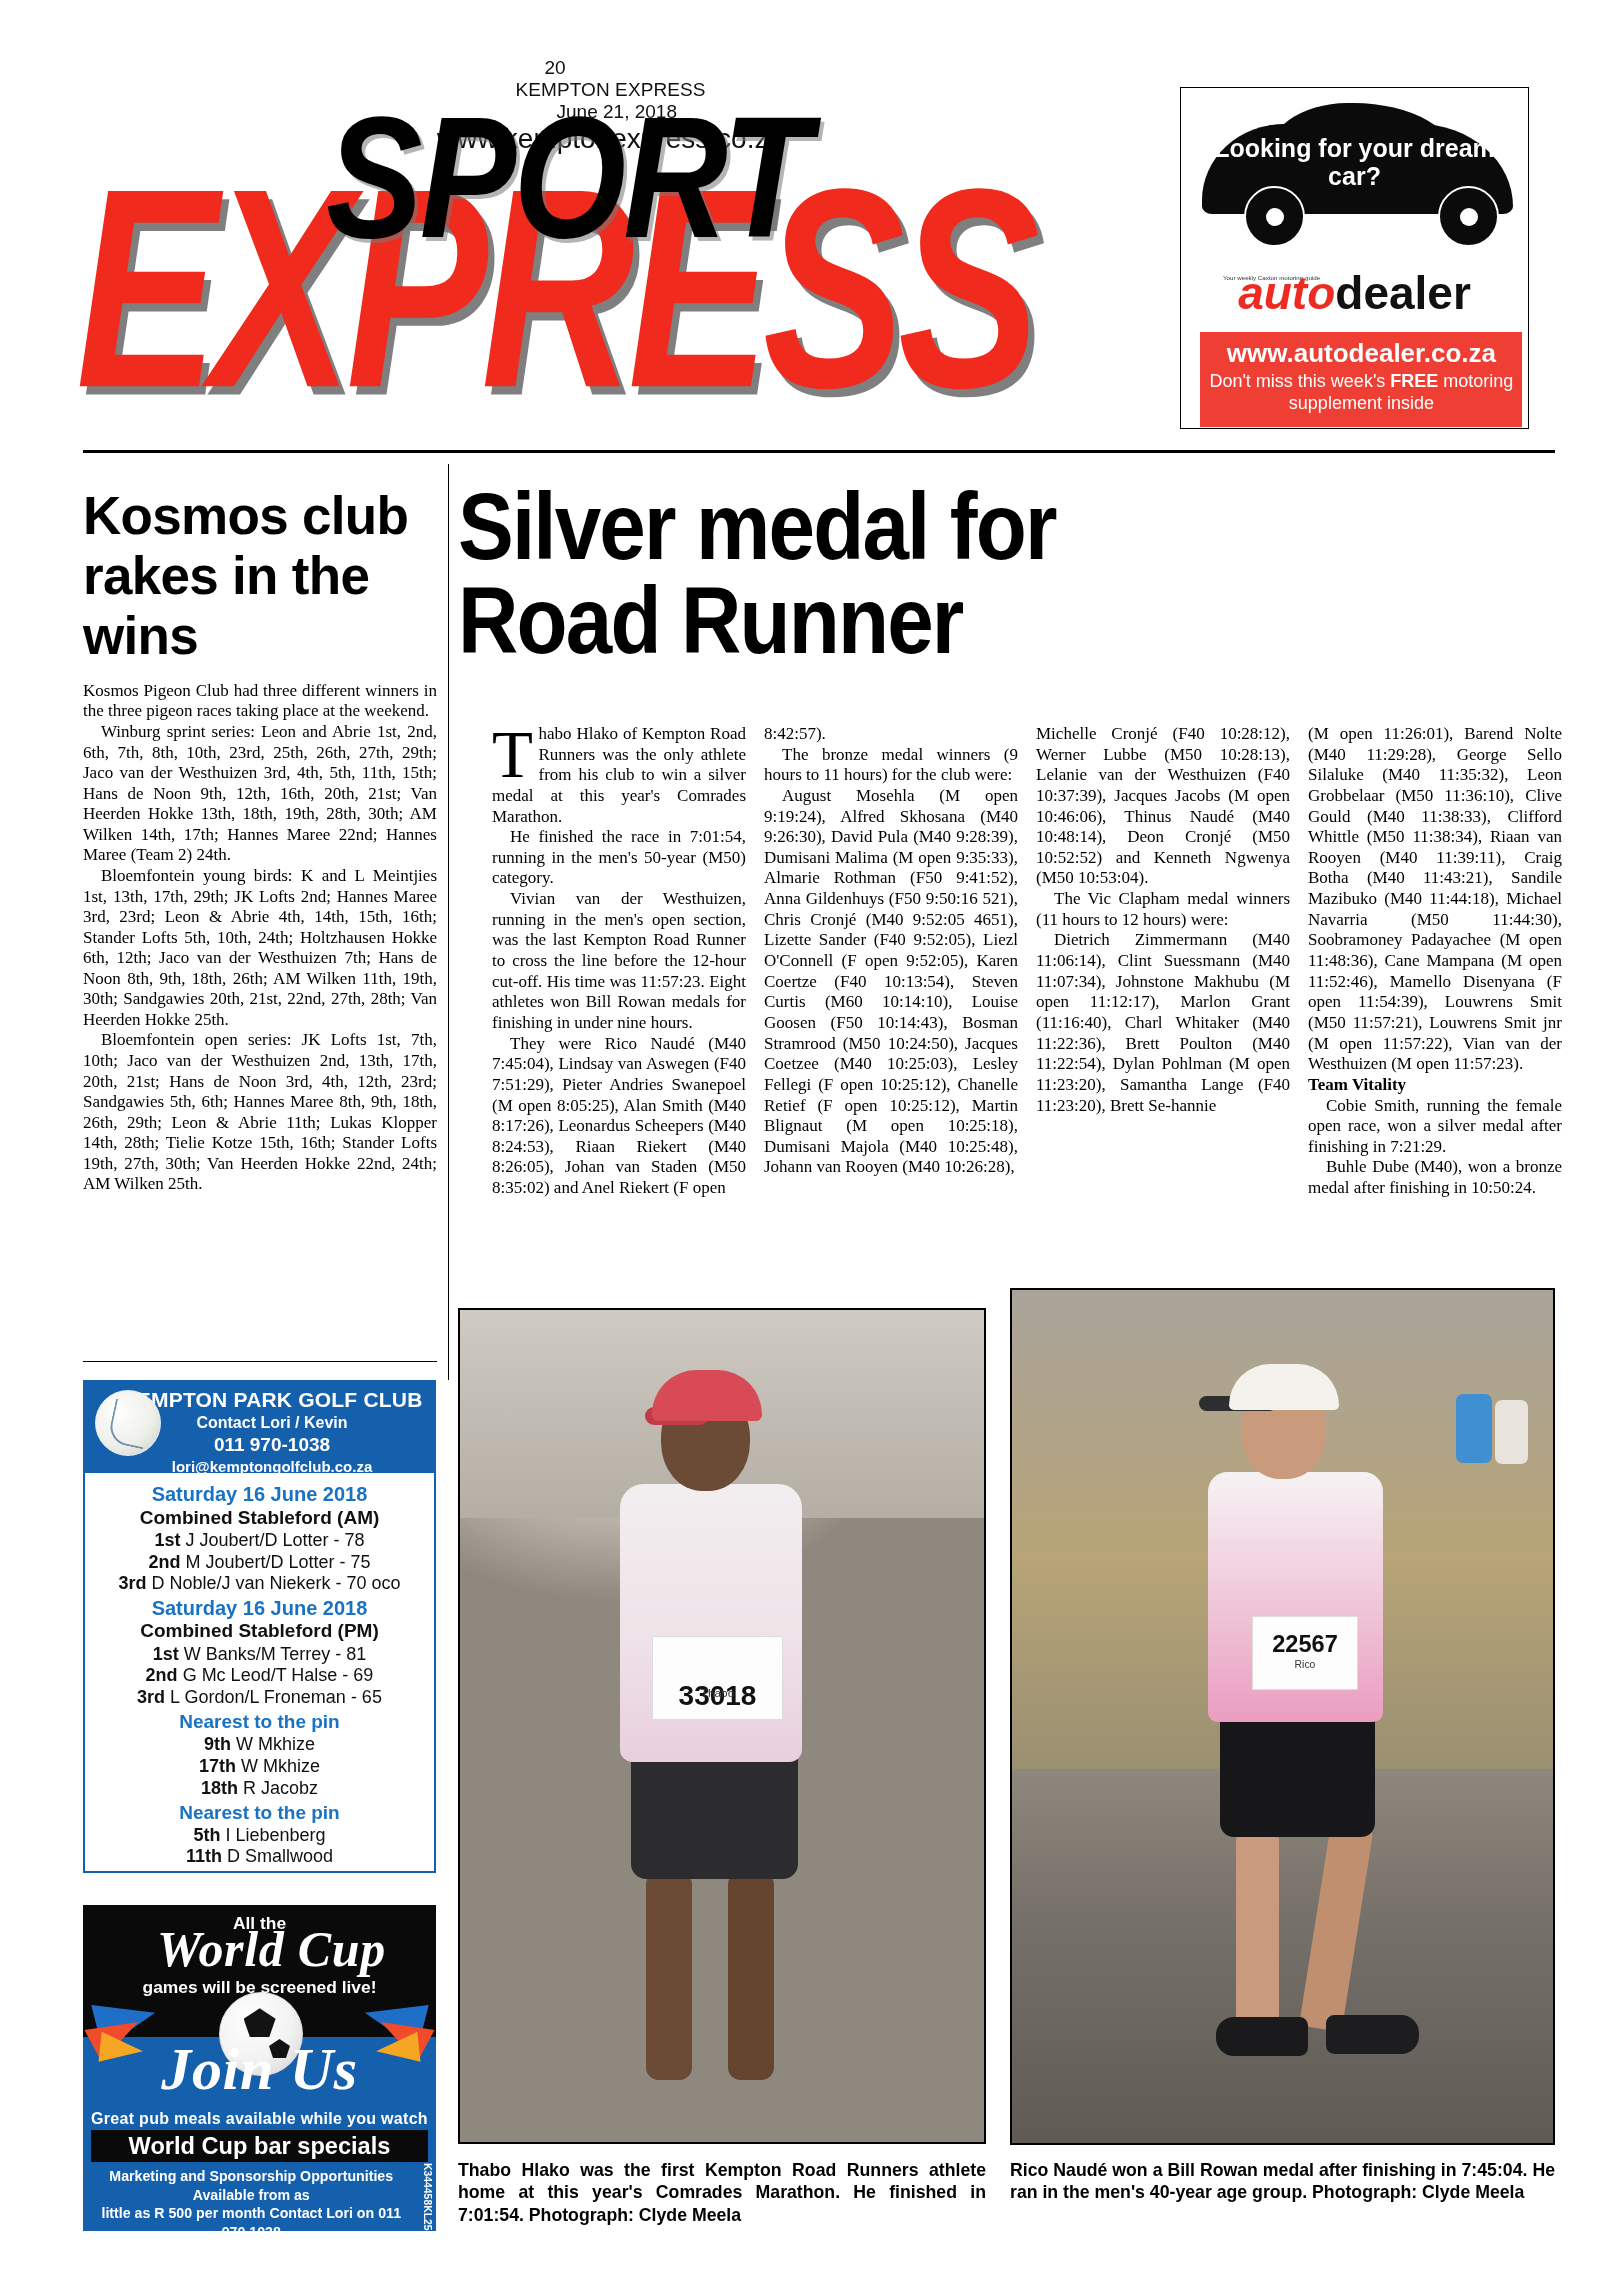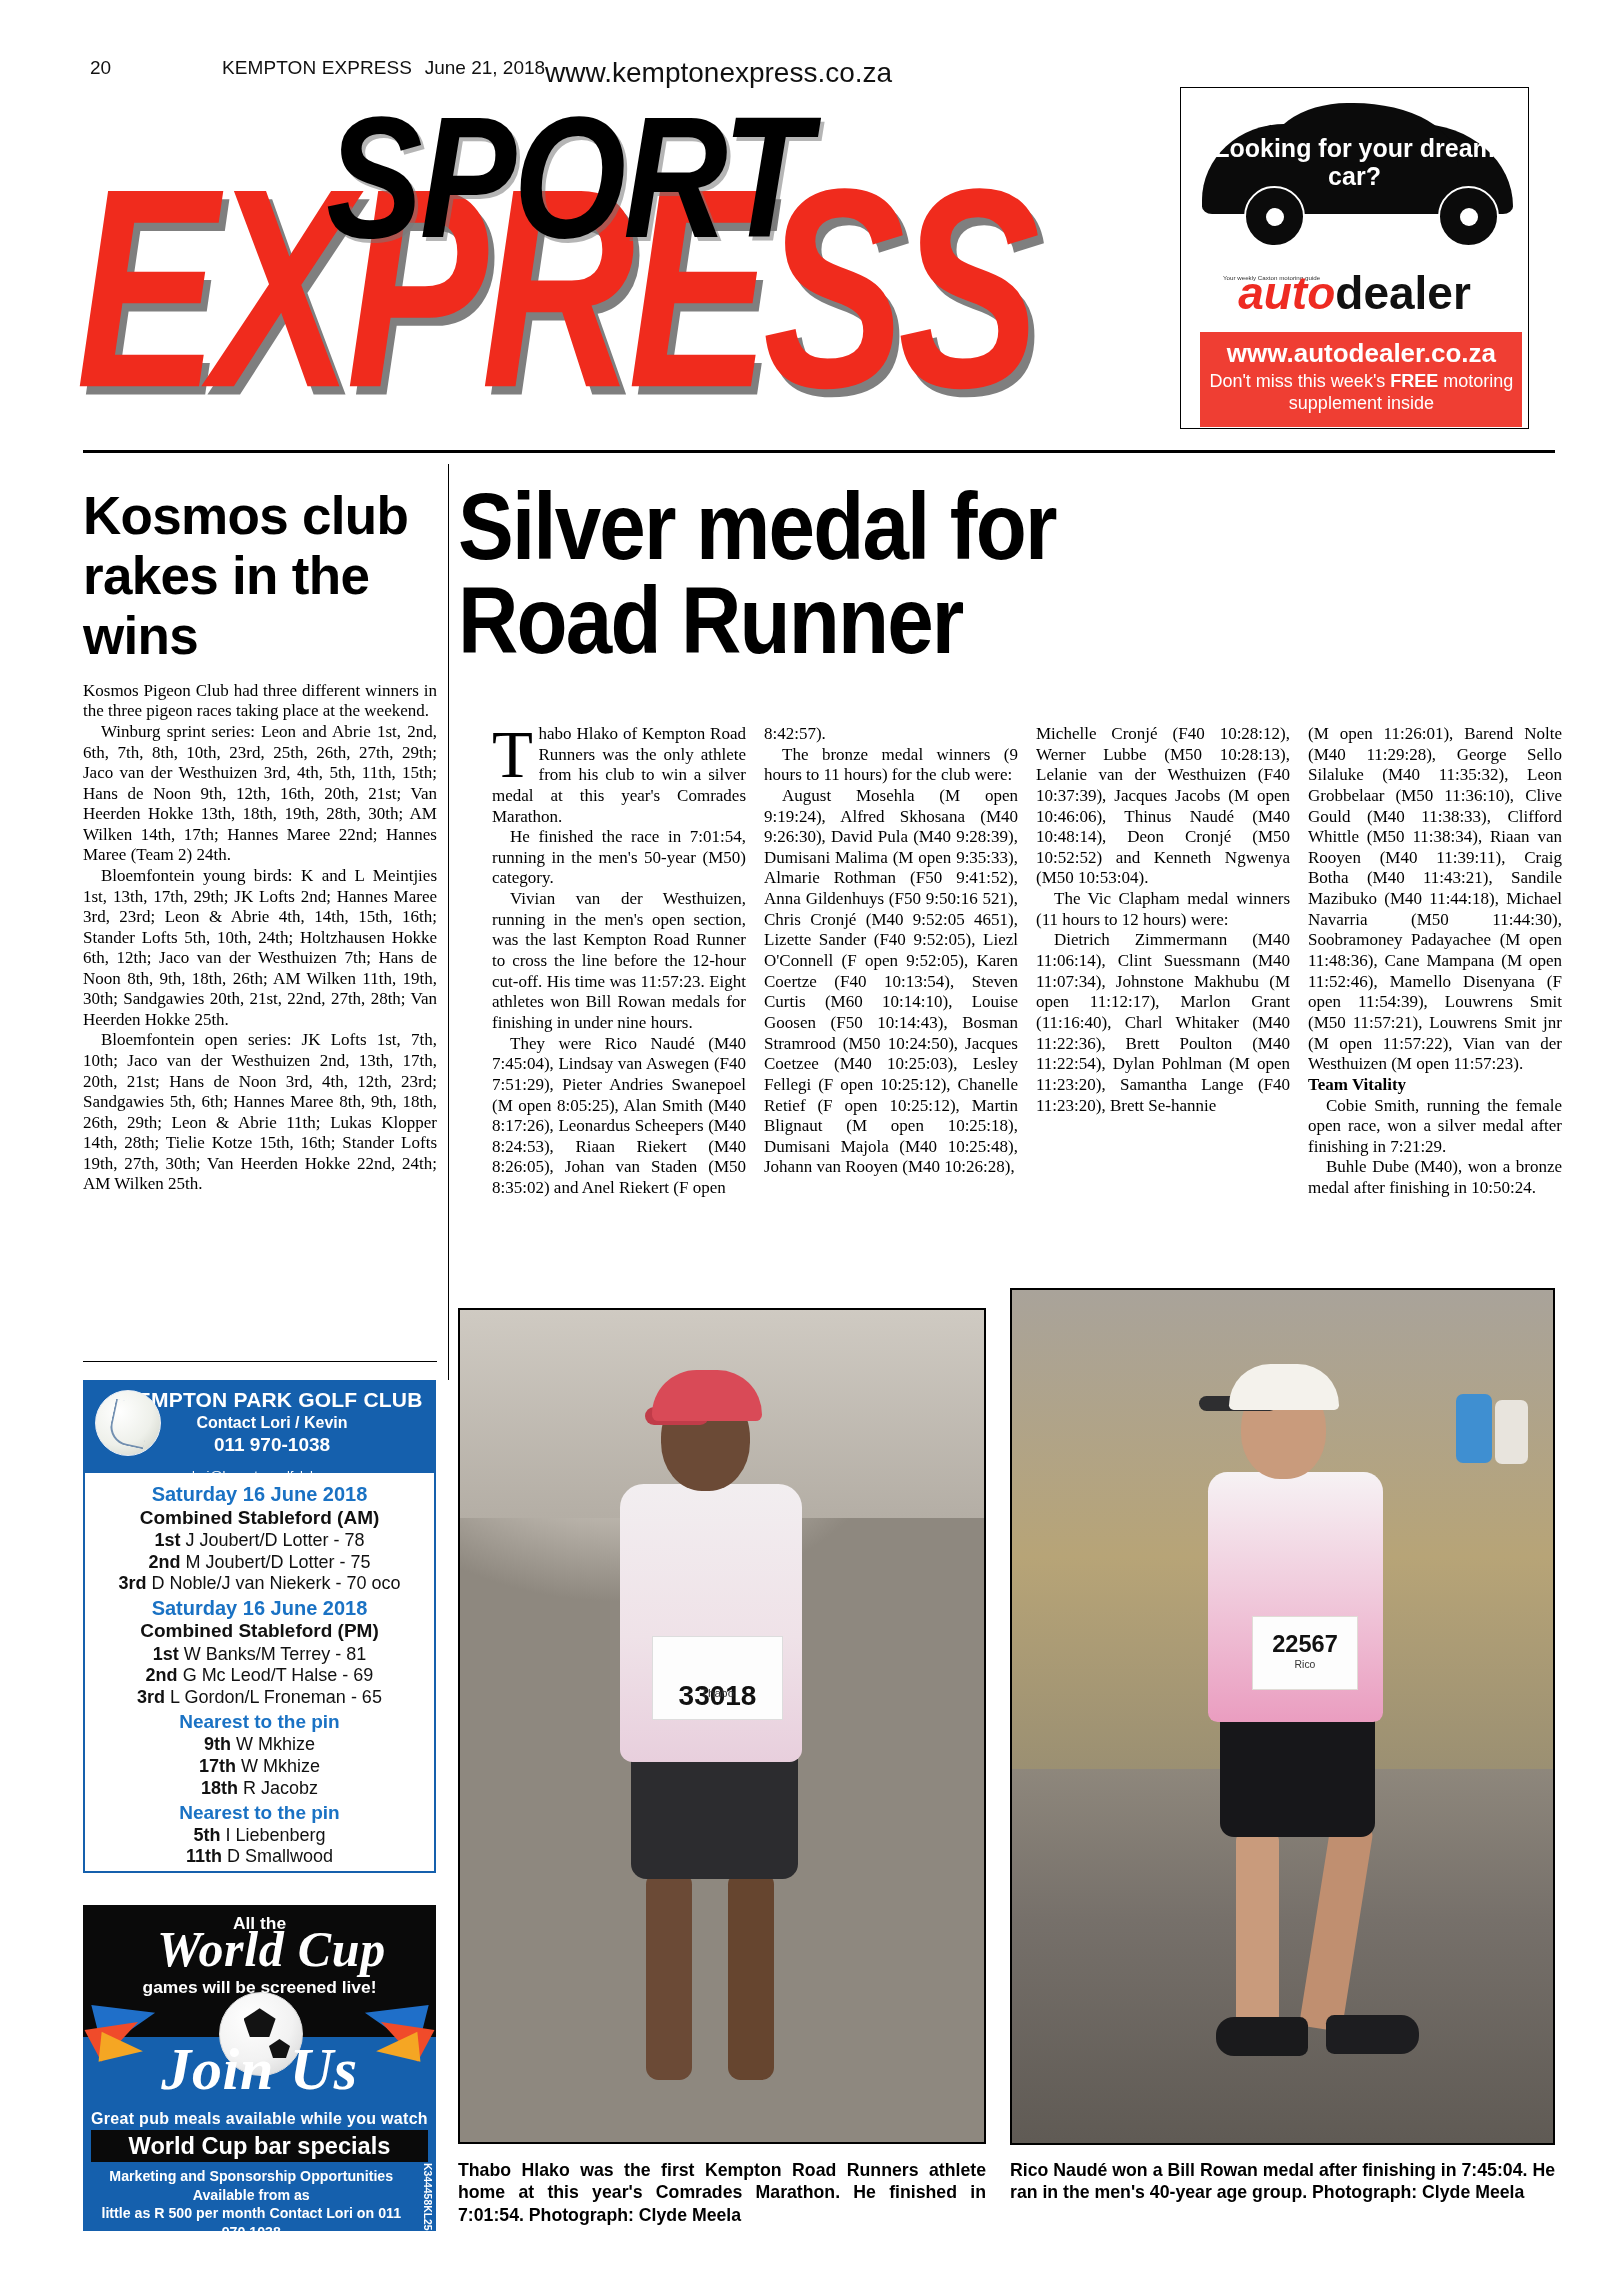--- a/index.html
+++ b/index.html
@@ -24,21 +24,22 @@
 
   
   .folio {
     position: absolute;
     left: 90px; top: 57px;
     width: 1041px;
     font-family: "Liberation Sans", sans-serif;
     font-size: 19px;
     color: #111;
     display: flex;
-    align-items: flex-start;
+    align-items: center;
+    flex-direction: column;
   }
   .folio .pageno { width: 132px; }
   .folio .pub { font-weight: 400; letter-spacing: 0.1px; }
   .folio .date { margin-left: 12.5px; }
   .folio .site { font-size: 28px; }
 
   
   .masthead {
     position: absolute;
     left: 69px; top: 83px;
@@ -254,24 +255,24 @@
   }
   .ad-golf .gphone {
     font-family: "Liberation Sans", sans-serif;
     font-weight: 700;
     font-size: 19px;
     padding-left: 32px;
     margin-top: 1.4px;
   }
   .ad-golf .gmail {
     font-family: "Liberation Sans", sans-serif;
-    font-weight: 400;
-    font-size: 13px;
+    font-weight: 700;
+    font-size: 15px;
     padding-left: 32px;
-    margin-top: 12px;
+    margin-top: 2px;
   }
   .ad-golf .gbody {
     text-align: center;
     font-family: "Liberation Sans", sans-serif;
     padding: 8.3px 4.2px 5.6px 4.2px;
   }
   .ad-golf .gdate {
     color: #1a72c4;
     font-weight: 700;
     font-size: 20px;

